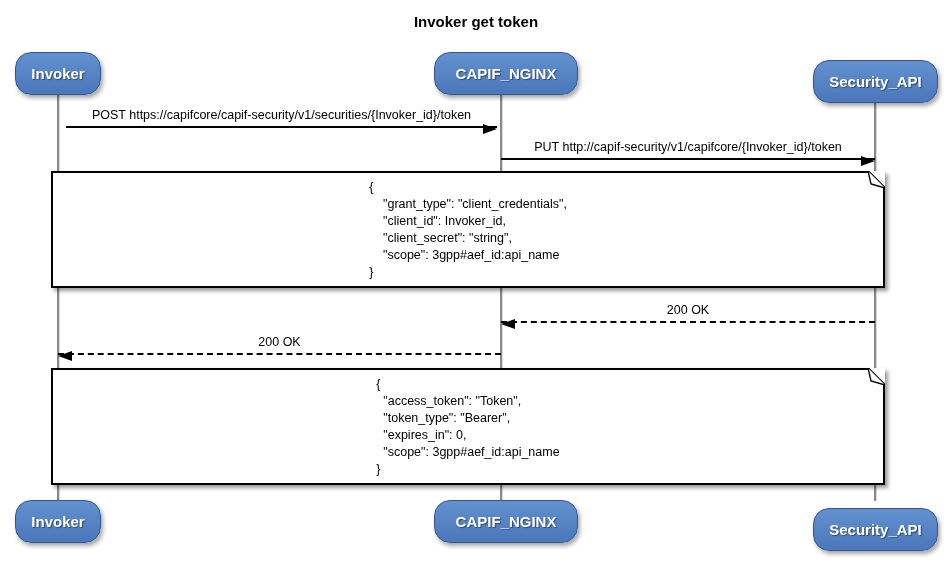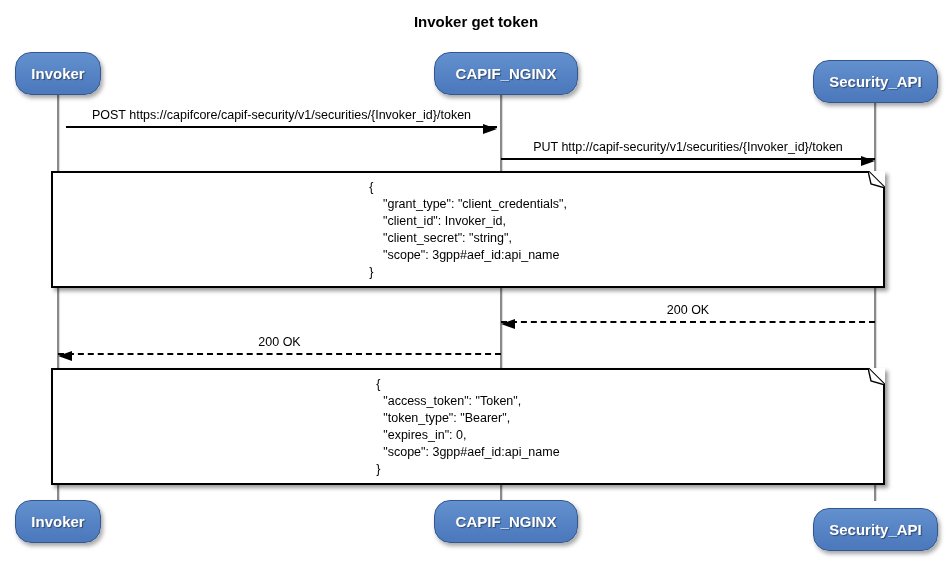--- a/index.html
+++ b/index.html
@@ -121,21 +121,21 @@
     </svg>
   </div>
 
   <div class="msg m1">
     <div class="msg-label">POST https://capifcore/capif-security/v1/securities/{Invoker_id}/token</div>
     <div class="msg-line"></div>
     <div class="arrowhead right"></div>
   </div>
 
   <div class="msg m2">
-    <div class="msg-label">PUT http://capif-security/v1/securities/{Invoker_id}/token</div>
+    <div class="msg-label">PUT http://capif-security/v1/capifcore/{Invoker_id}/token</div>
     <div class="msg-line"></div>
     <div class="arrowhead right"></div>
   </div>
 
   <div class="msg dashed m3">
     <div class="msg-label">200 OK</div>
     <div class="msg-line"></div>
     <div class="arrowhead left"></div>
   </div>
 

